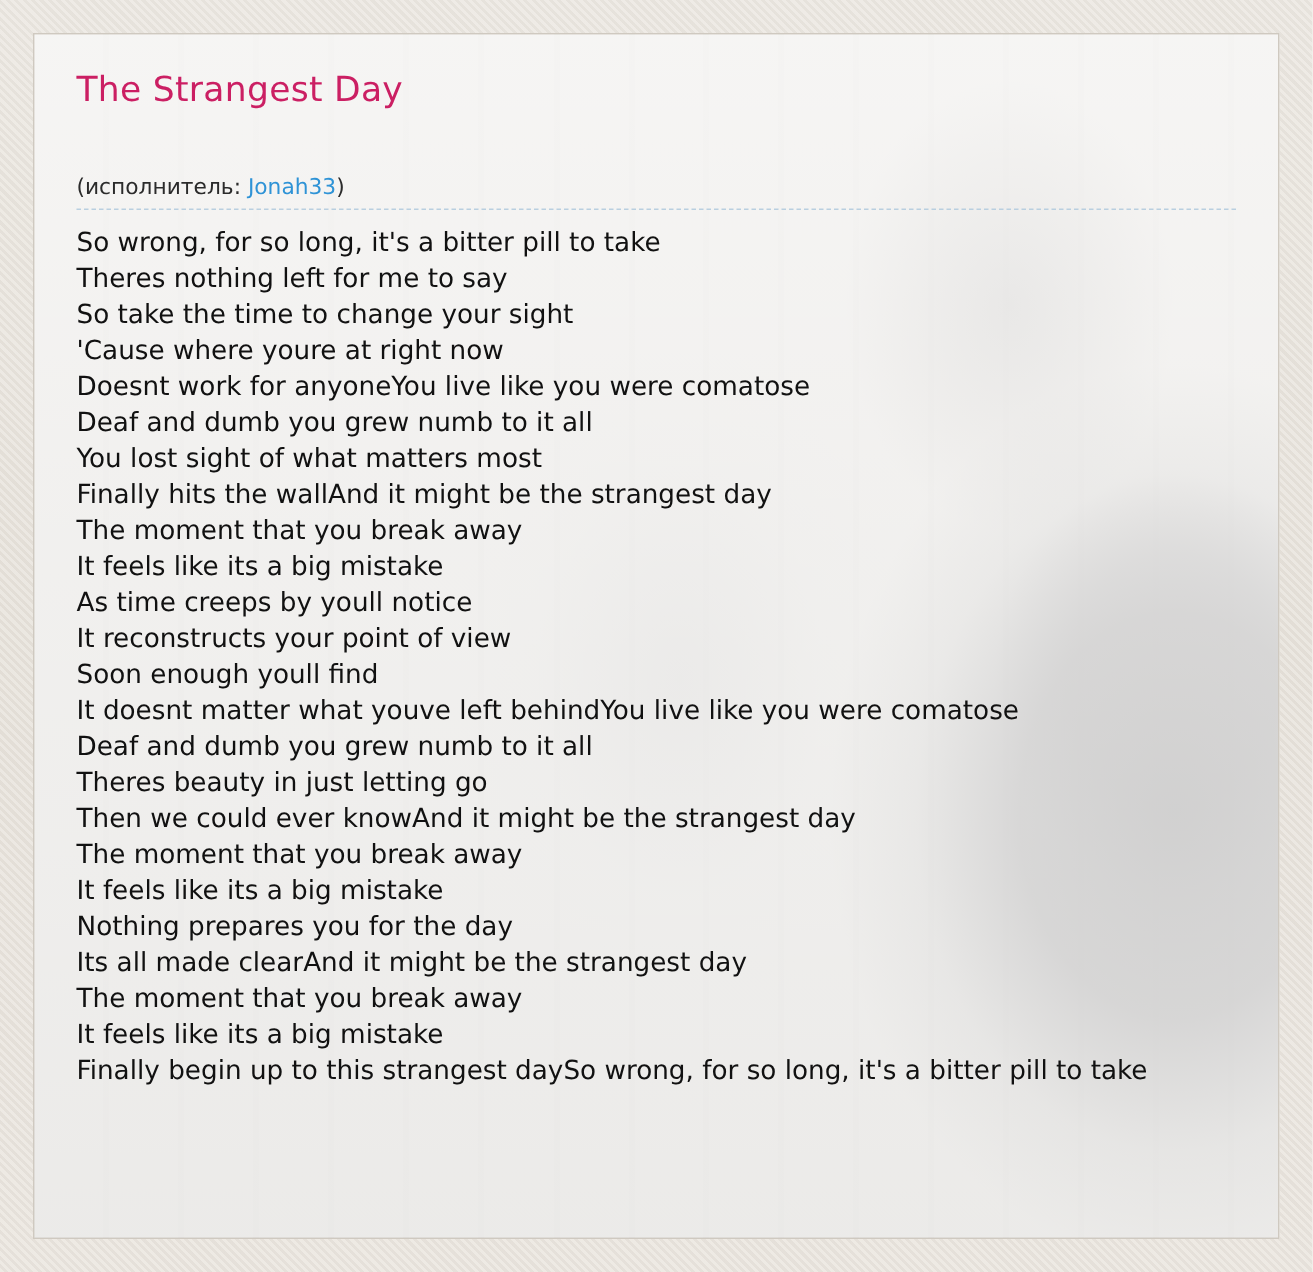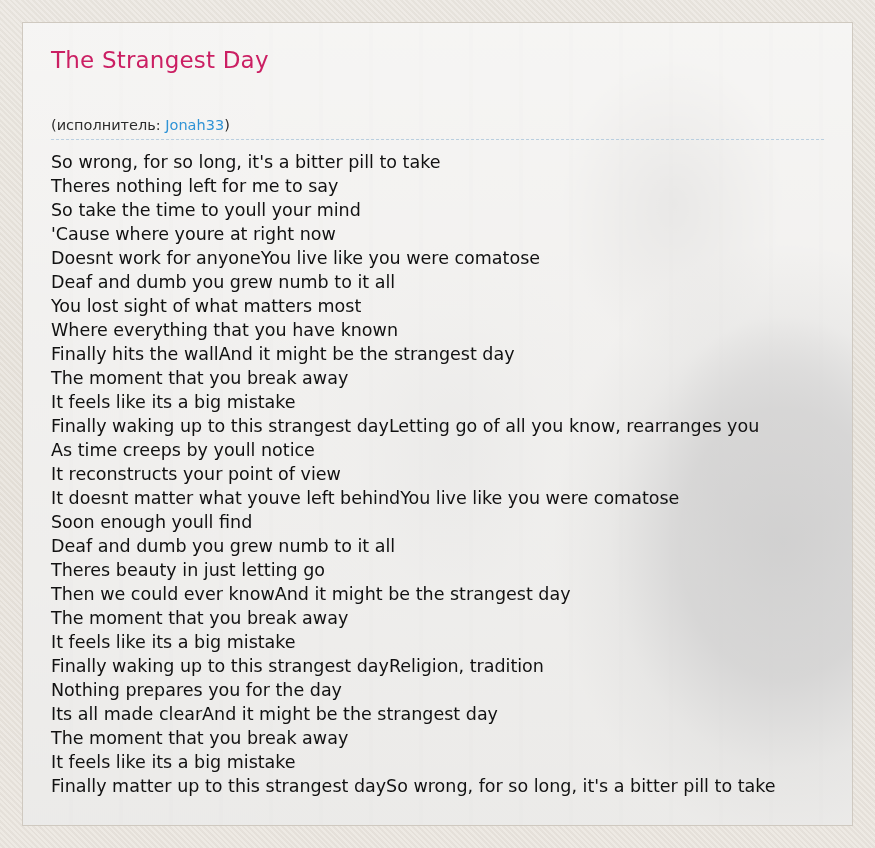--- a/index.html
+++ b/index.html
@@ -106,41 +106,38 @@
       <h1 id="song-title">The Strangest Day</h1>
 
       <div id="artist-line">
         <span>(исполнитель:</span>
         <a id="artist-link" href="#">Jonah33</a><span>)</span>
       </div>
 
       <div id="lyrics-body">
         <div class="lyric-line">So wrong, for so long, it's a bitter pill to take</div>
         <div class="lyric-line">Theres nothing left for me to say</div>
-        <div class="lyric-line">So take the time to youll your mind</div>
+        <div class="lyric-line">So take the time to change your sight</div>
         <div class="lyric-line">'Cause where youre at right now</div>
         <div class="lyric-line">Doesnt work for anyoneYou live like you were comatose</div>
         <div class="lyric-line">Deaf and dumb you grew numb to it all</div>
         <div class="lyric-line">You lost sight of what matters most</div>
-        <div class="lyric-line">Where everything that you have known</div>
         <div class="lyric-line">Finally hits the wallAnd it might be the strangest day</div>
         <div class="lyric-line">The moment that you break away</div>
         <div class="lyric-line">It feels like its a big mistake</div>
-        <div class="lyric-line">Finally waking up to this strangest dayLetting go of all you know, rearranges you</div>
         <div class="lyric-line">As time creeps by youll notice</div>
         <div class="lyric-line">It reconstructs your point of view</div>
+        <div class="lyric-line">Soon enough youll find</div>
         <div class="lyric-line">It doesnt matter what youve left behindYou live like you were comatose</div>
-        <div class="lyric-line">Soon enough youll find</div>
         <div class="lyric-line">Deaf and dumb you grew numb to it all</div>
         <div class="lyric-line">Theres beauty in just letting go</div>
         <div class="lyric-line">Then we could ever knowAnd it might be the strangest day</div>
         <div class="lyric-line">The moment that you break away</div>
         <div class="lyric-line">It feels like its a big mistake</div>
-        <div class="lyric-line">Finally waking up to this strangest dayReligion, tradition</div>
         <div class="lyric-line">Nothing prepares you for the day</div>
         <div class="lyric-line">Its all made clearAnd it might be the strangest day</div>
         <div class="lyric-line">The moment that you break away</div>
         <div class="lyric-line">It feels like its a big mistake</div>
-        <div class="lyric-line">Finally matter up to this strangest daySo wrong, for so long, it's a bitter pill to take</div>
+        <div class="lyric-line">Finally begin up to this strangest daySo wrong, for so long, it's a bitter pill to take</div>
       </div>
     </div>
   </div>
 </div>
 
 </body></html>

